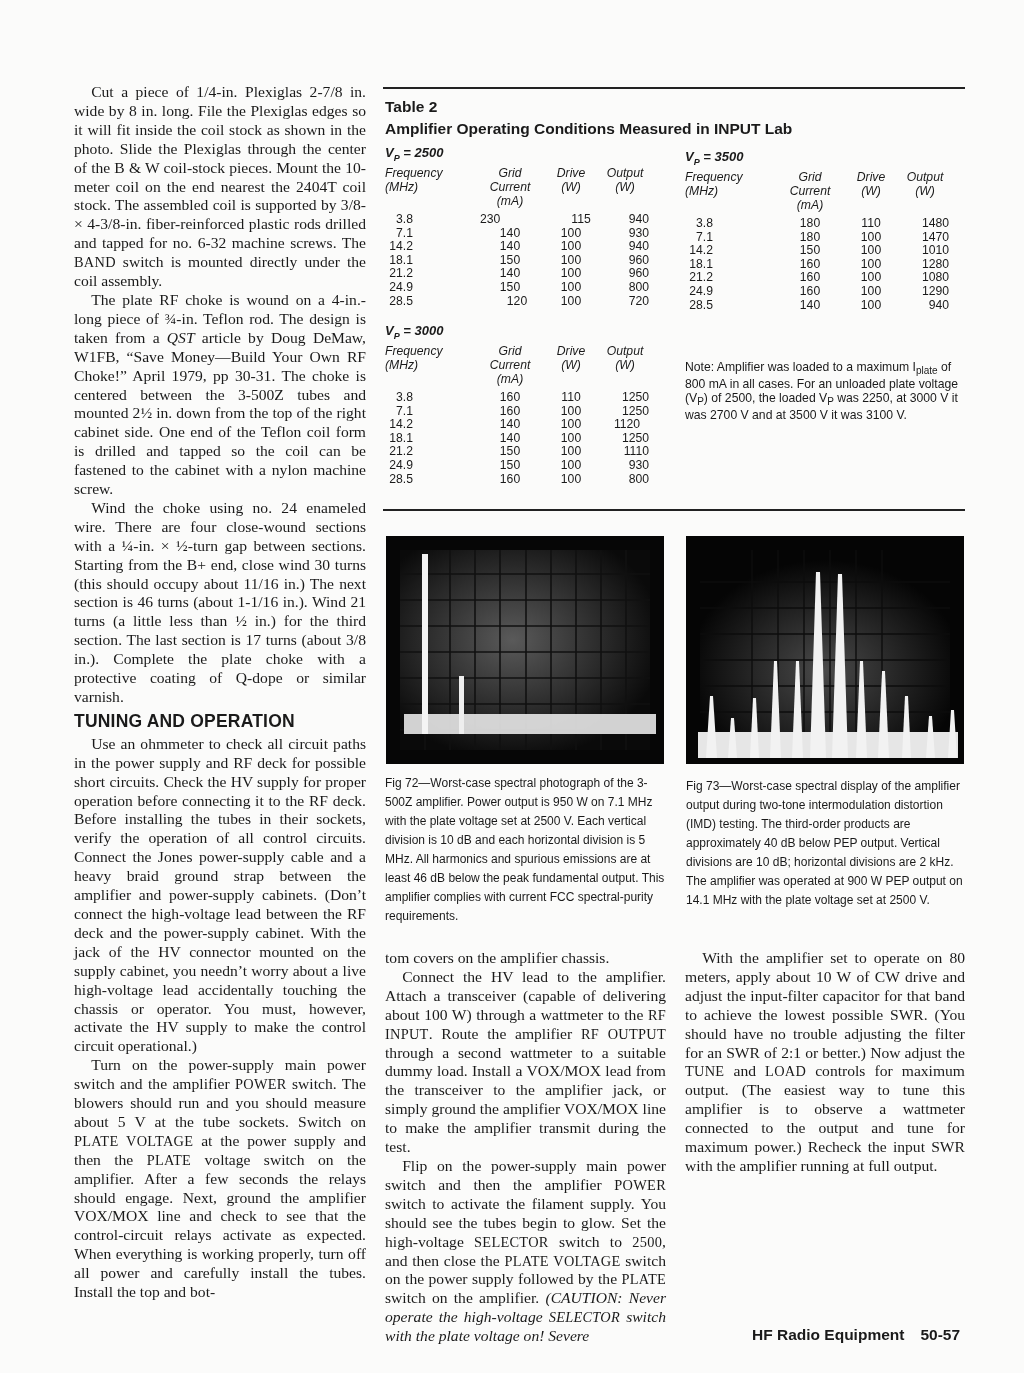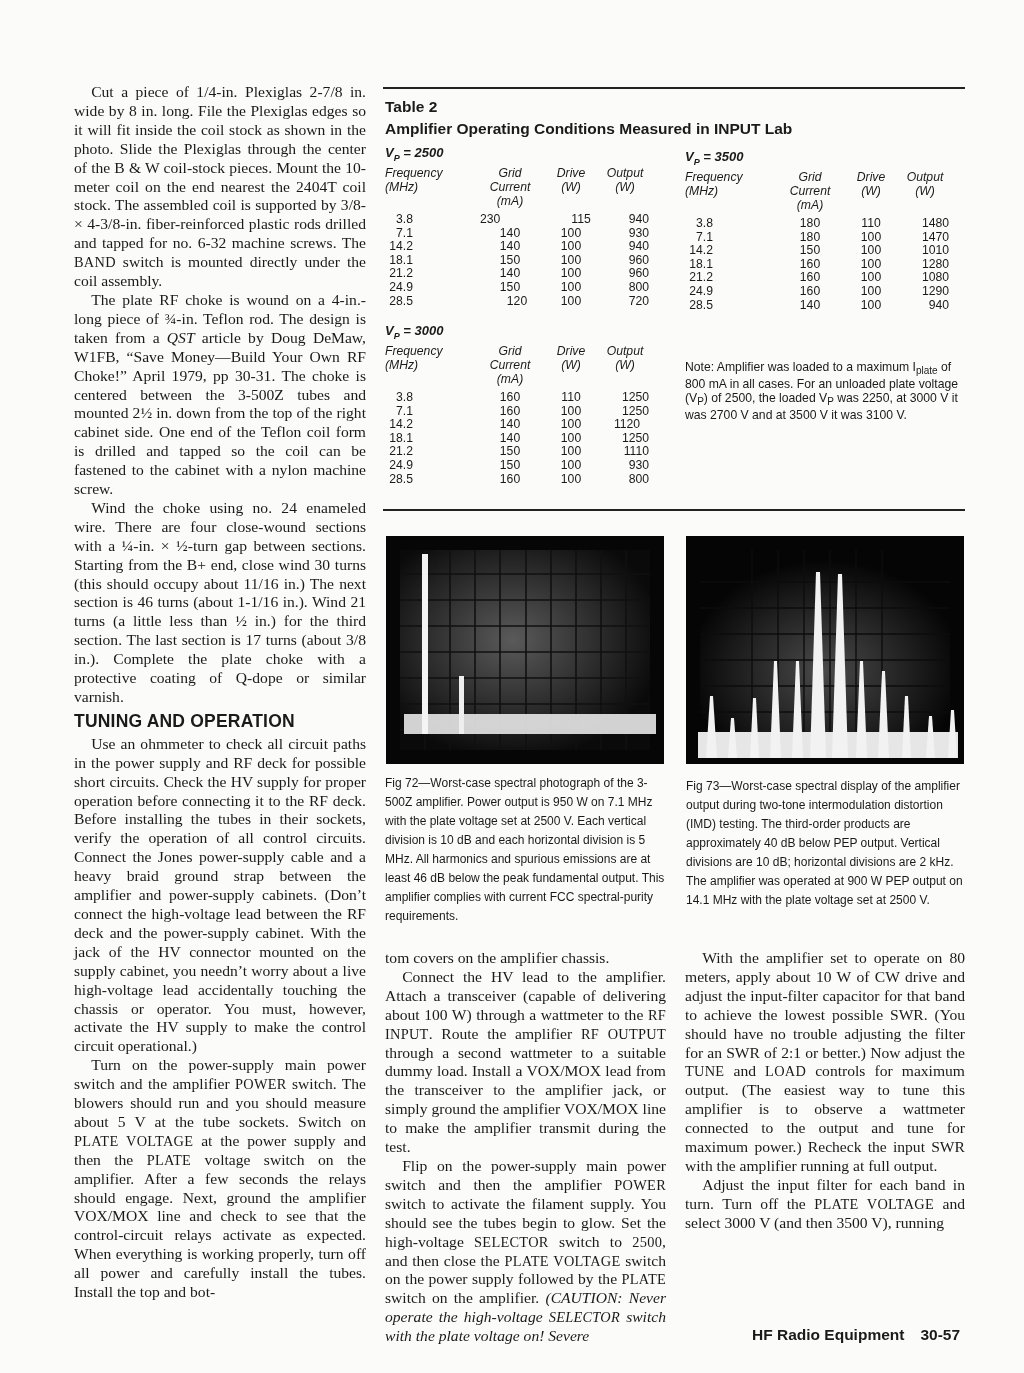--- a/index.html
+++ b/index.html
@@ -256,18 +256,17 @@
 <div class="caption" style="left:686px; top:777px; width:285px;">Fig 73—Worst-case spectral display of the amplifier output during two-tone intermodulation distortion (IMD) testing. The third-order products are approximately 40 dB below PEP output. Vertical divisions are 10 dB; horizontal divisions are 2 kHz. The amplifier was operated at 900 W PEP output on 14.1 MHz with the plate voltage set at 2500 V.</div>
 
 <div class="col" style="left:385px; top:949px; width:281px;">
   <p class="noindent">tom covers on the amplifier chassis.</p>
   <p><span>Connect the HV lead to the amplifier. Attach a transceiver (capable of delivering about 100 W) through a wattmeter to the </span><span class="sc">RF INPUT</span><span>. Route the amplifier </span><span class="sc">RF OUTPUT</span><span> through a second wattmeter to a suitable dummy load. Install a VOX/MOX lead from the transceiver to the amplifier jack, or simply ground the amplifier VOX/MOX line to make the amplifier transmit during the test.</span></p>
   <p><span>Flip on the power-supply main power switch and then the amplifier </span><span class="sc">POWER</span><span> switch to activate the filament supply. You should see the tubes begin to glow. Set the high-voltage </span><span class="sc">SELECTOR</span><span> switch to </span><span class="sc">2500</span><span>, and then close the </span><span class="sc">PLATE VOLTAGE</span><span> switch on the power supply followed by the </span><span class="sc">PLATE</span><span> switch on the amplifier. </span><span class="it">(CAUTION: Never operate the high-voltage </span><span class="it sc">SELECTOR</span><span class="it"> switch with the plate voltage on! Severe</span></p>
 </div>
 
 <div class="col" style="left:685px; top:949px; width:280px;">
   <p><span>With the amplifier set to operate on 80 meters, apply about 10 W of CW drive and adjust the input-filter capacitor for that band to achieve the lowest possible SWR. (You should have no trouble adjusting the filter for an SWR of 2:1 or better.) Now adjust the </span><span class="sc">TUNE</span><span> and </span><span class="sc">LOAD</span><span> controls for maximum output. (The easiest way to tune this amplifier is to observe a wattmeter connected to the output and tune for maximum power.) Recheck the input SWR with the amplifier running at full output.</span></p>
-  <p><span>Adjust the input filter for each band in turn. Turn off the </span><span class="sc">PLATE VOLTAGE</span><span> and select 3000 V (and then 3500 V), running</span></p>
 </div>
 
 <div class="footer">
-  <span>HF Radio Equipment</span><span>30-57</span>
+  <span>HF Radio Equipment</span><span>50-57</span>
 </div>
 
 </body></html>

